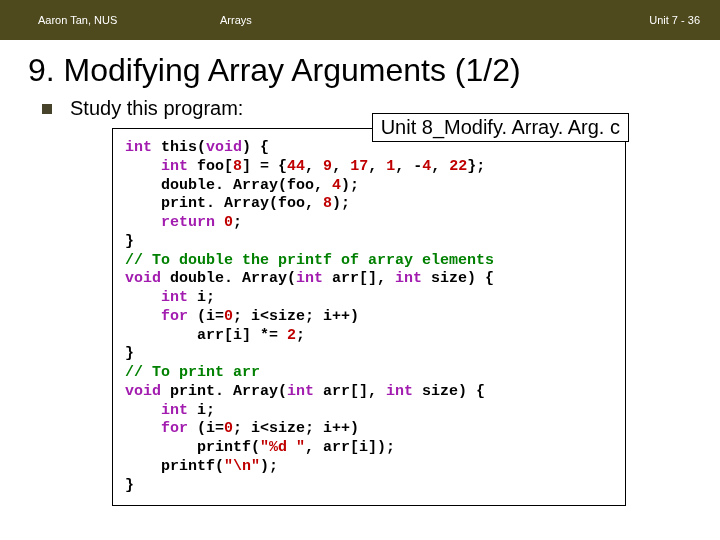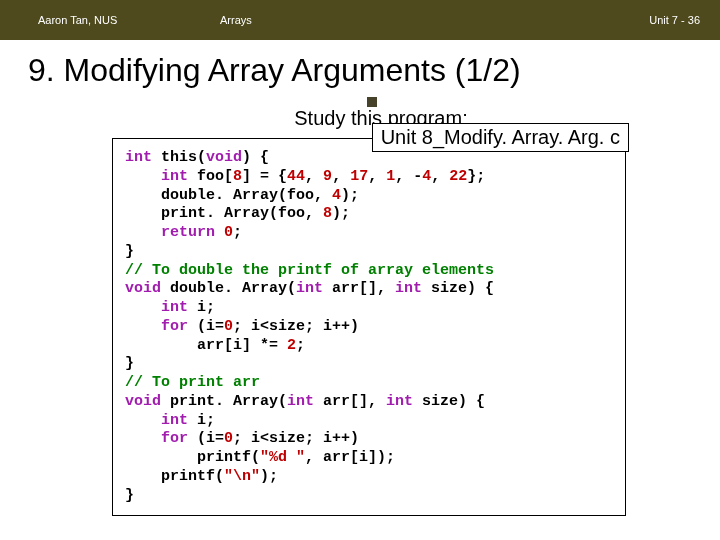--- a/index.html
+++ b/index.html
@@ -29,21 +29,20 @@
     font-weight: 400;
     color: #000;
     margin: 12px 0 8px 28px;
   }
   .bullet-row {
     display: flex;
     align-items: center;
     margin-left: 42px;
     margin-top: 4px;
     font-size: 20px;
-    flex-direction: column;
   }
   .bullet-sq {
     width: 10px;
     height: 10px;
     background: #47432b;
     margin-right: 18px;
     flex: 0 0 auto;
   }
   .codebox {
     border: 1.5px solid #000;

